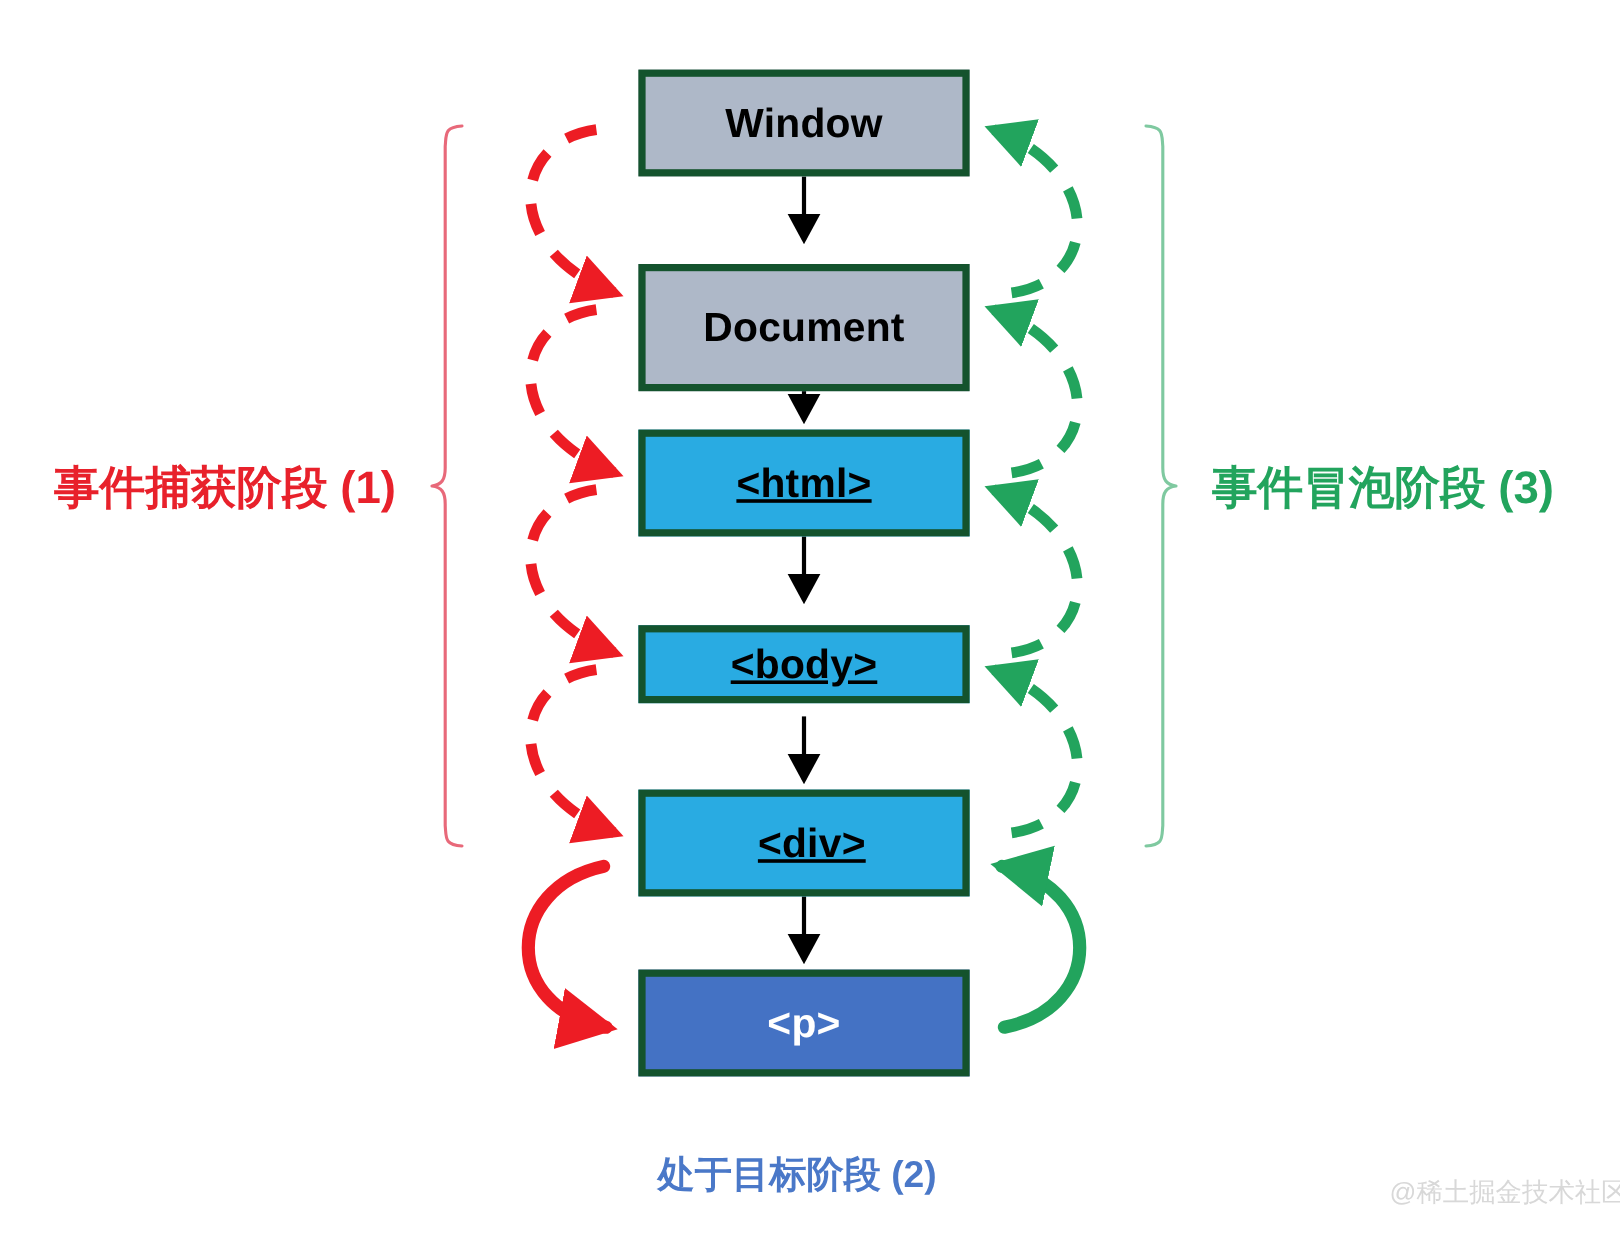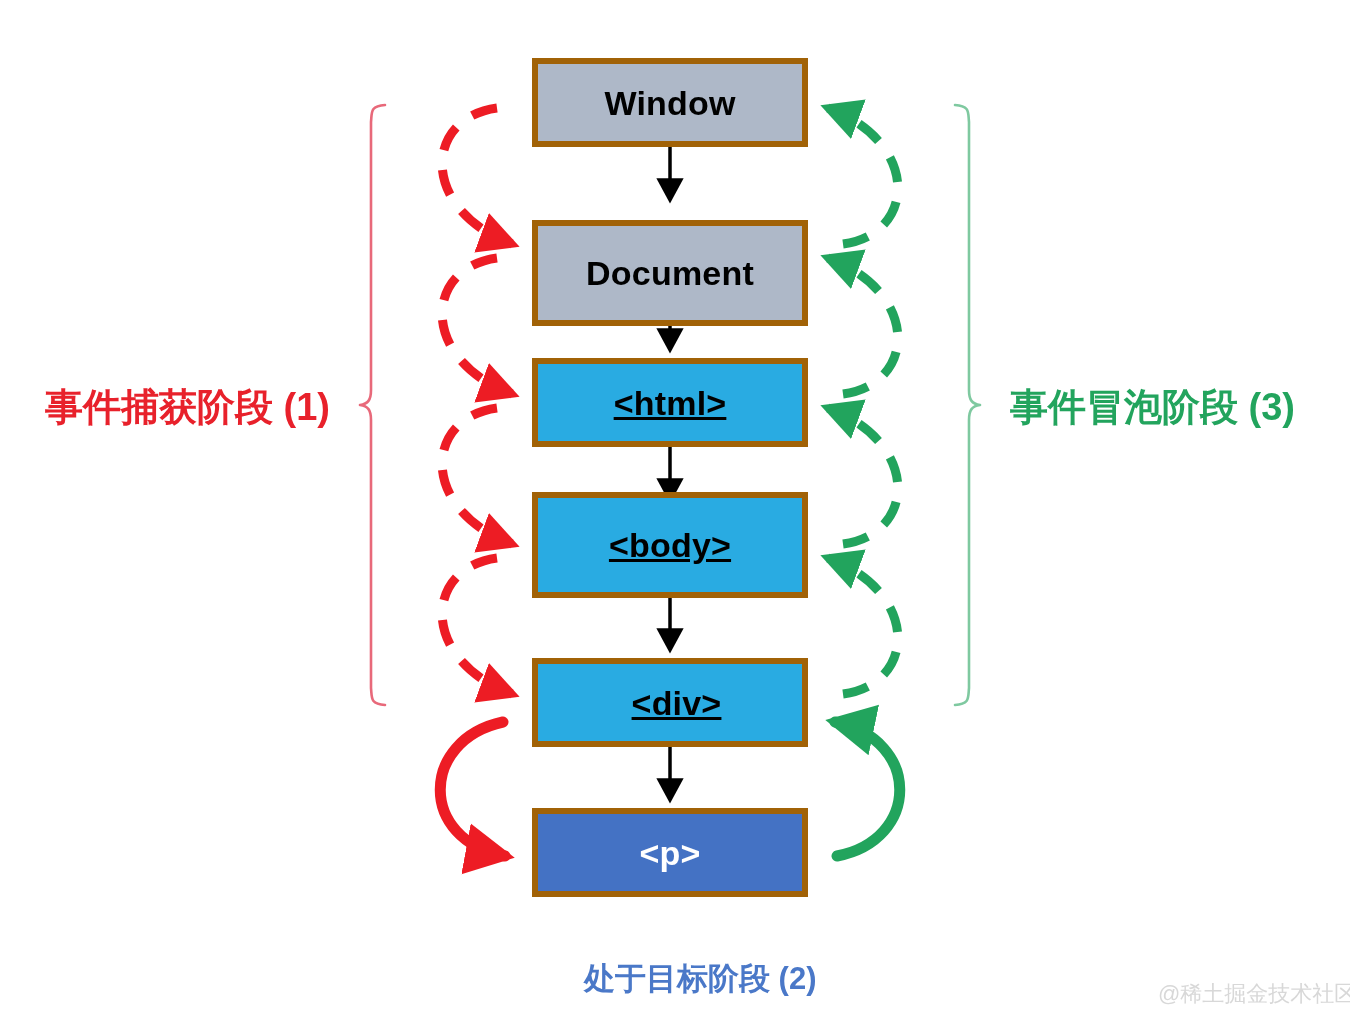--- a/index.html
+++ b/index.html
@@ -23,21 +23,21 @@
   svg.layer {
     position: absolute;
     left: 0;
     top: 0;
     width: 1350px;
     height: 1032px;
   }
   .node-box {
     position: absolute;
     box-sizing: border-box;
-    border: 6px solid #a16207;
+    border: 6px solid #14532d;
     display: flex;
     align-items: center;
     justify-content: center;
     font-size: 34px;
     font-weight: 600;
     letter-spacing: 0.2px;
     line-height: 1;
     z-index: 3;
   }
   .node-box.grey  { background: #AEB8C8; color: #000000; }
@@ -47,21 +47,21 @@
   .phase-label {
     position: absolute;
     font-size: 38px;
     font-weight: 600;
     white-space: nowrap;
     line-height: 1;
     z-index: 4;
   }
   #label-capture { color: #E8212B; left: 45px;  top: 388px; }
   #label-bubble  { color: #22A45D; left: 1010px; top: 388px; text-align: center; }
-  #label-target  { color: #4A78C8; left: 584px;  top: 963px; font-size: 31px; }
+  #label-target  { color: #4A78C8; left: 548px;  top: 963px; font-size: 31px; }
 
   #watermark {
     position: absolute;
     left: 1158px;
     top: 983px;
     font-size: 22px;
     color: #D8D8D8;
     white-space: nowrap;
     line-height: 1;
     z-index: 4;
@@ -137,21 +137,21 @@
   </div>
 
   <div class="node-box grey" style="left:532px; top:220px; width:276px; height:106px;">
     <span>Document</span>
   </div>
 
   <div class="node-box cyan" style="left:532px; top:358px; width:276px; height:89px;">
     <span>&lt;html&gt;</span>
   </div>
 
-  <div class="node-box cyan" style="left:532px; top:492px; width:276px; height:106px;">
+  <div class="node-box cyan" style="left:532px; top:521px; width:276px; height:65px;">
     <span>&lt;body&gt;</span>
   </div>
 
   <div class="node-box cyan" style="left:532px; top:658px; width:276px; height:89px;padding-left:13px;">
     <span>&lt;div&gt;</span>
   </div>
 
   <div class="node-box royal" style="left:532px; top:808px; width:276px; height:89px;">
     <span>&lt;p&gt;</span>
   </div>

